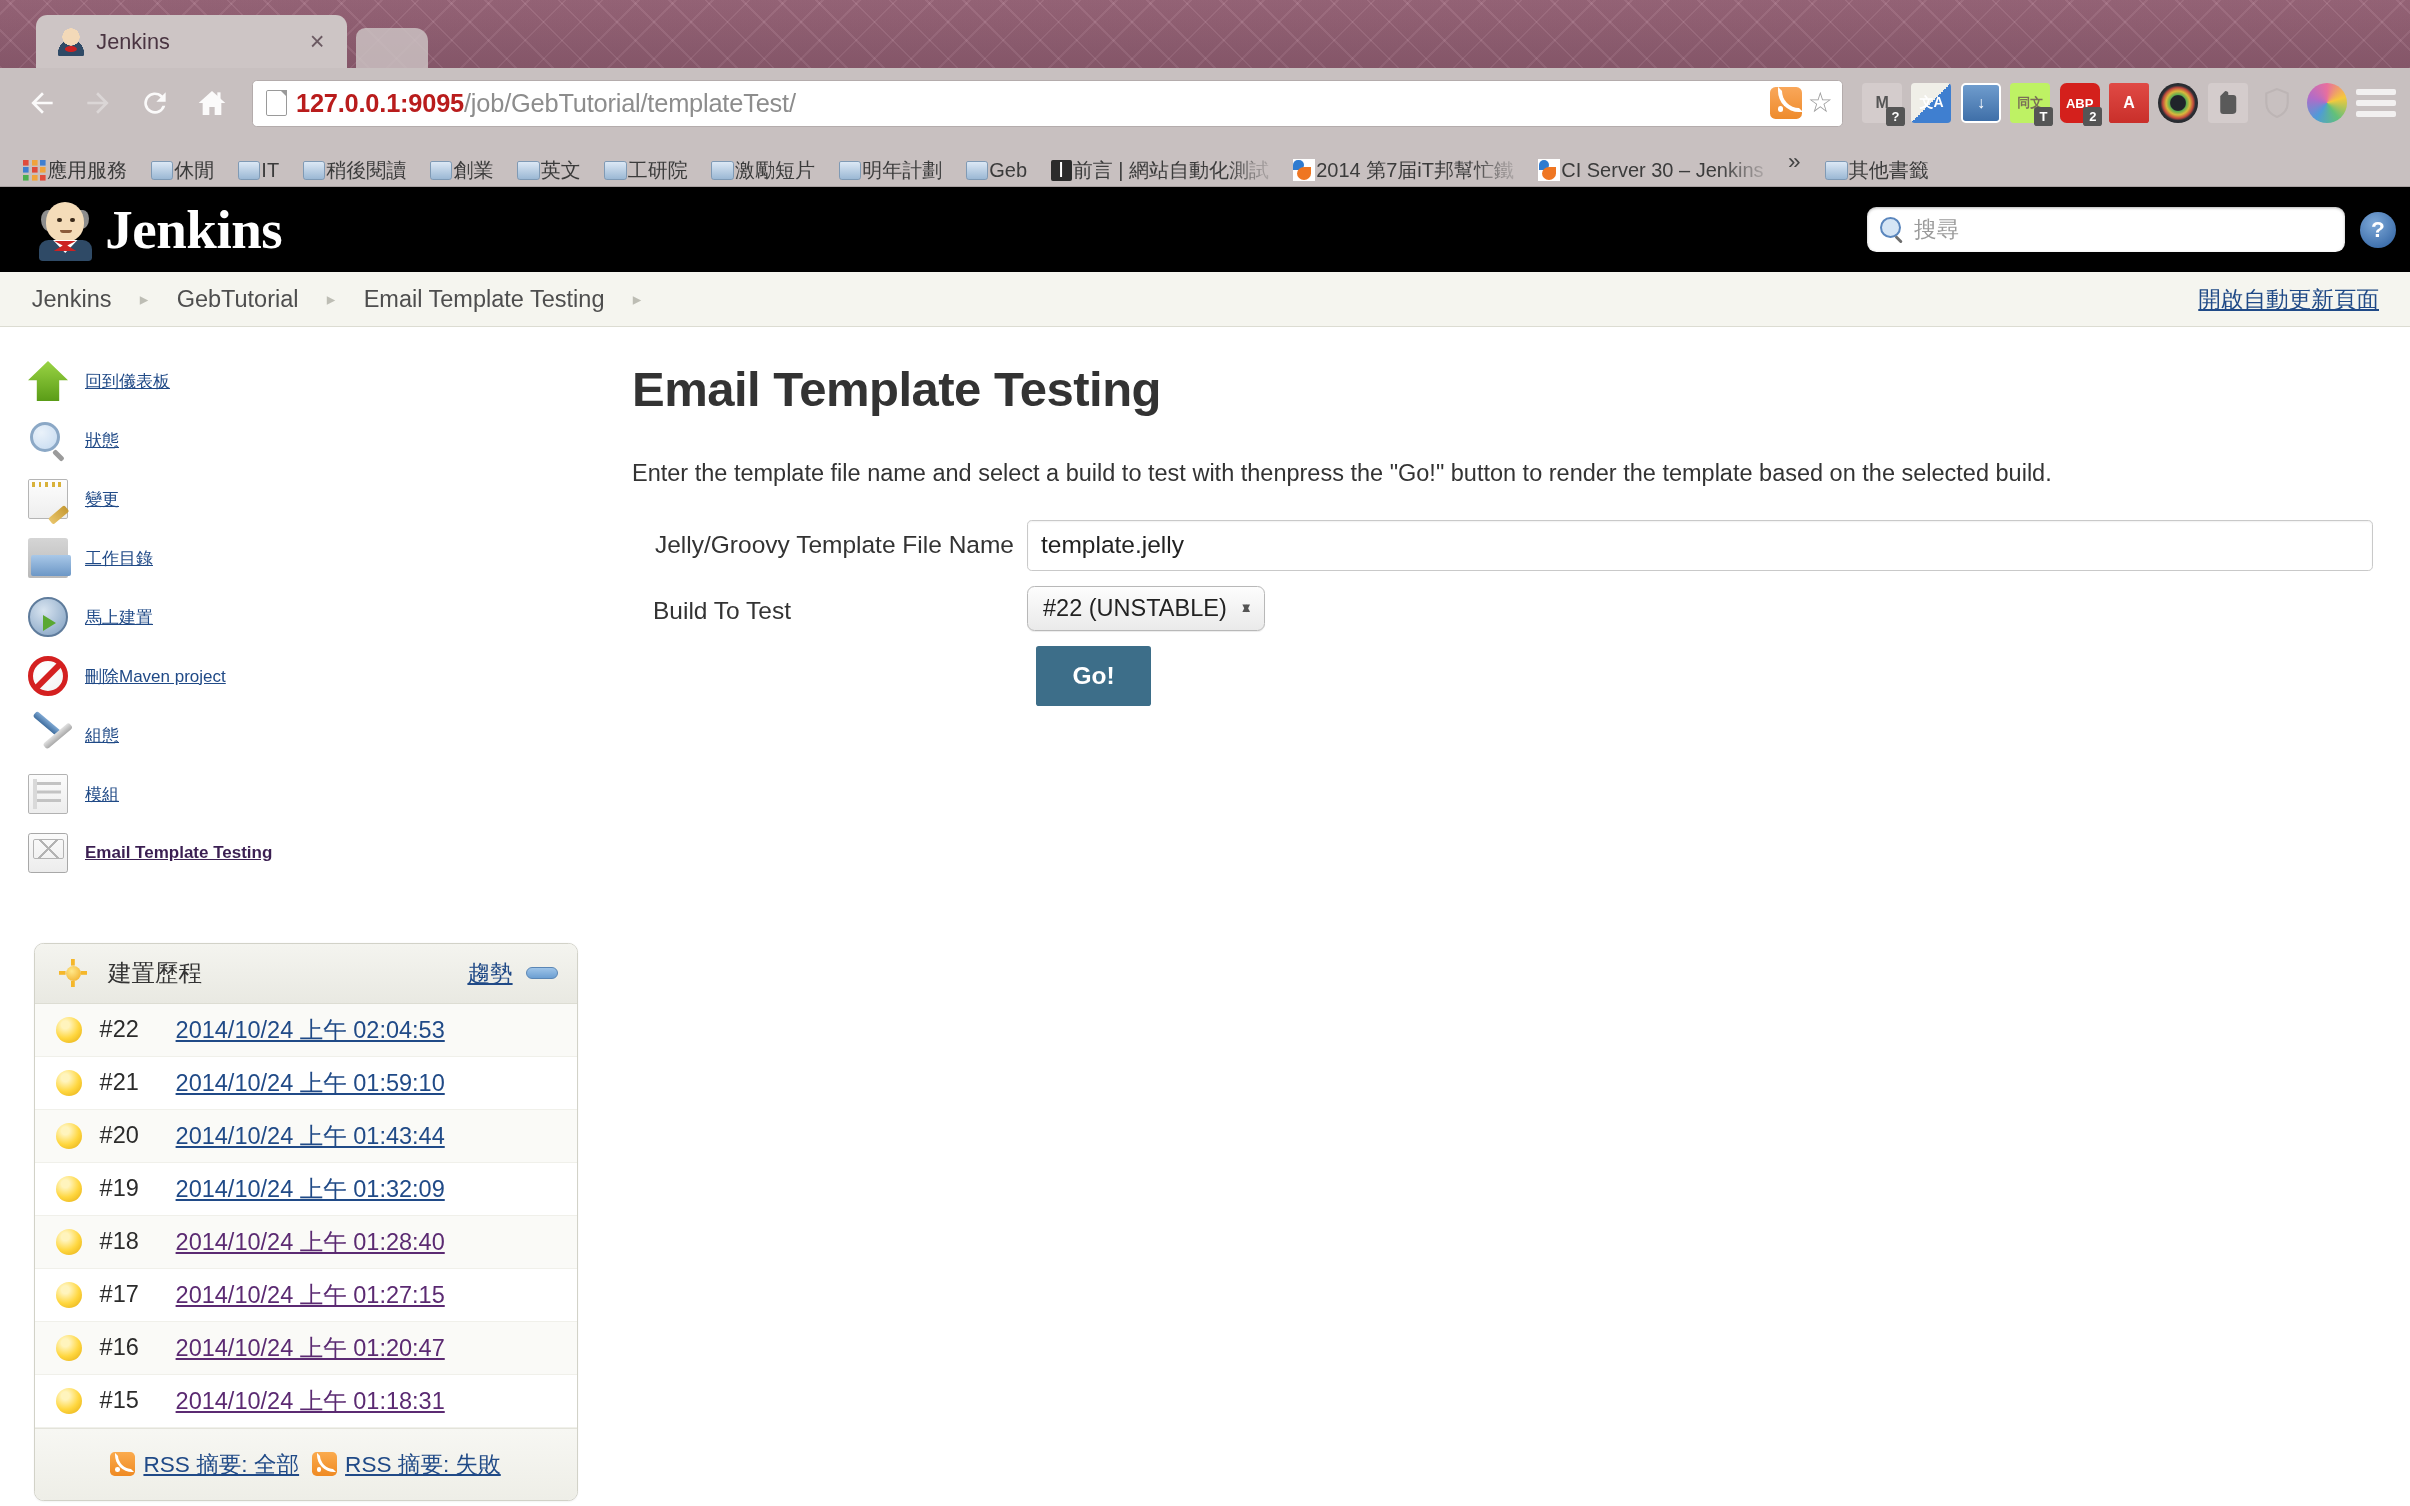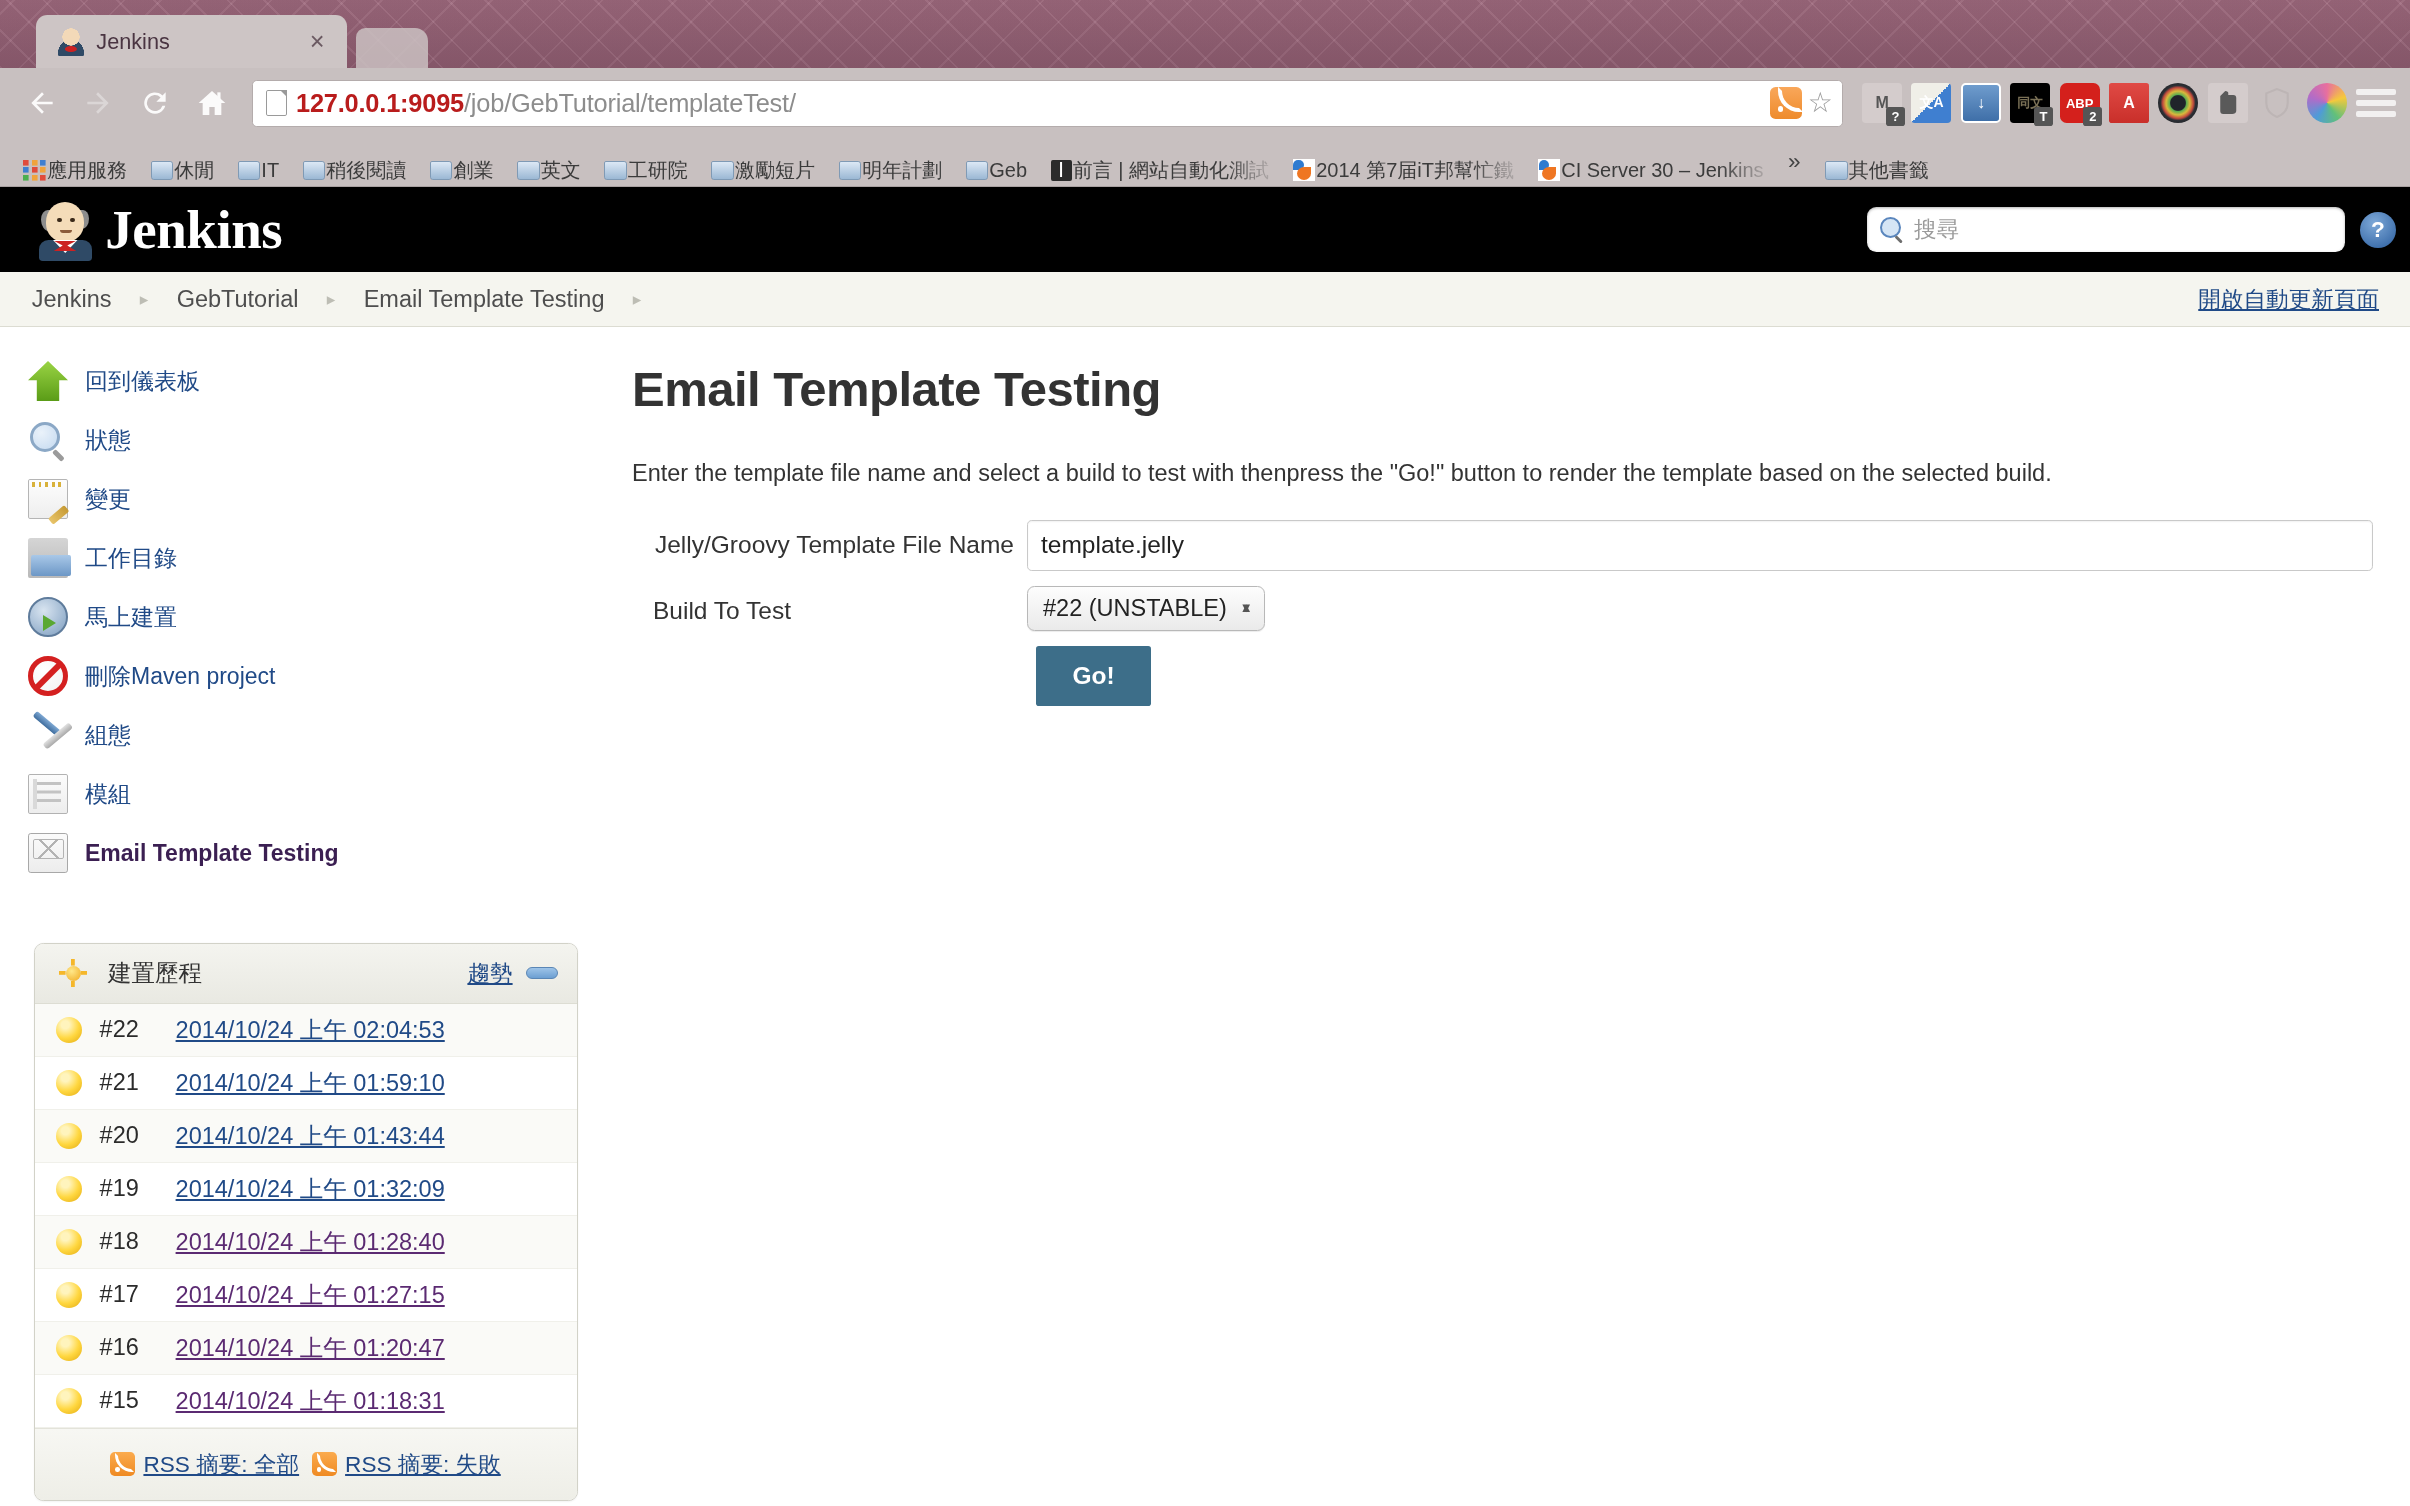--- a/index.html
+++ b/index.html
@@ -401,21 +401,21 @@
   .sidebar { width: 598px; flex-shrink: 0; padding: 24.5px 0 0 28px; }
 
   .task {
     display: flex;
     align-items: center;
     gap: 17px;
     height: 59px;
     cursor: pointer;
   }
   .task-icon { width: 40px; height: 40px; position: relative; flex-shrink: 0; }
-  .task-label { font-size: 23px; color: #204a87; white-space: nowrap; }
+  .task-label { font-size: 17px; color: #204a87; white-space: nowrap; text-decoration: underline; }
   .task-label.active { color: #3b1f52; font-weight: bold; }
 
   
   .ic-uparrow {
     background: linear-gradient(#9ad444, #5a9c17);
     clip-path: polygon(50% 0, 100% 48%, 78% 48%, 78% 100%, 22% 100%, 22% 48%, 0 48%);
   }
   .ic-mag::before {
     content:""; position:absolute; left:1.9px; top:1.9px;
     width: 24.5px; height: 24.5px;
@@ -739,21 +739,21 @@
       <div class="url-right">
         <div class="rss-mini"></div>
         <div class="star-icon">☆</div>
       </div>
     </div>
 
     <div class="ext-icons">
       <div class="ext" style="background:#d4cccc;color:#555;">M<span class="ext-badge">?</span></div>
       <div class="ext" style="background:linear-gradient(135deg,#f0efe8 50%,#3f7fd0 50%);color:#fff;font-size:14px;">文A</div>
       <div class="ext" style="background:linear-gradient(#6f9ccd,#3f6fa8);color:#fff;border:2.8px solid #fff;border-radius:4.7px;">↓</div>
-      <div class="ext" style="background:#000000;color:#7a7056;font-size:13px;">同文<span class="ext-badge">T</span></div>
+      <div class="ext" style="background:#bef264;color:#7a7056;font-size:13px;">同文<span class="ext-badge">T</span></div>
       <div class="ext" style="background:#d4201c;color:#fff;font-size:13px;border-radius:6.6px;">ABP<span class="ext-badge">2</span></div>
       <div class="ext" style="background:linear-gradient(#e04a45,#c92f2a);color:#fff;border-radius:2.8px;">A</div>
       <div class="ext" style="background:radial-gradient(circle at 50% 50%, #20242a 0 26%, #5fae4f 30%, #d8b93c 42%, #c44b3e 54%, #2c2f35 62%, #111 100%);border-radius:50%;"></div>
       <div class="ext" style="background:#d4cccc;">
           <svg width="24.5" height="28" viewBox="0 0 24 28">
             <path d="M9 2 4 7v15c0 2 1 3 3 3h9c2 0 4-1 4-3V9c0-2-1-3-3-3h-5V4c0-1-1-2-3-2z" fill="#5a5a5a"></path>
           </svg>
         </div>
       <div class="ext">
           <svg width="26" height="30" viewBox="0 0 24 28">

